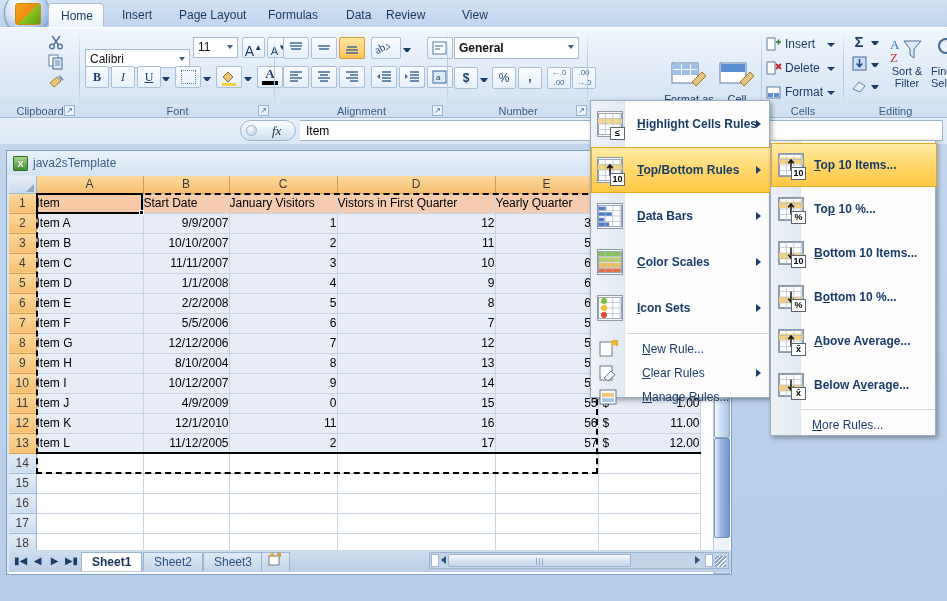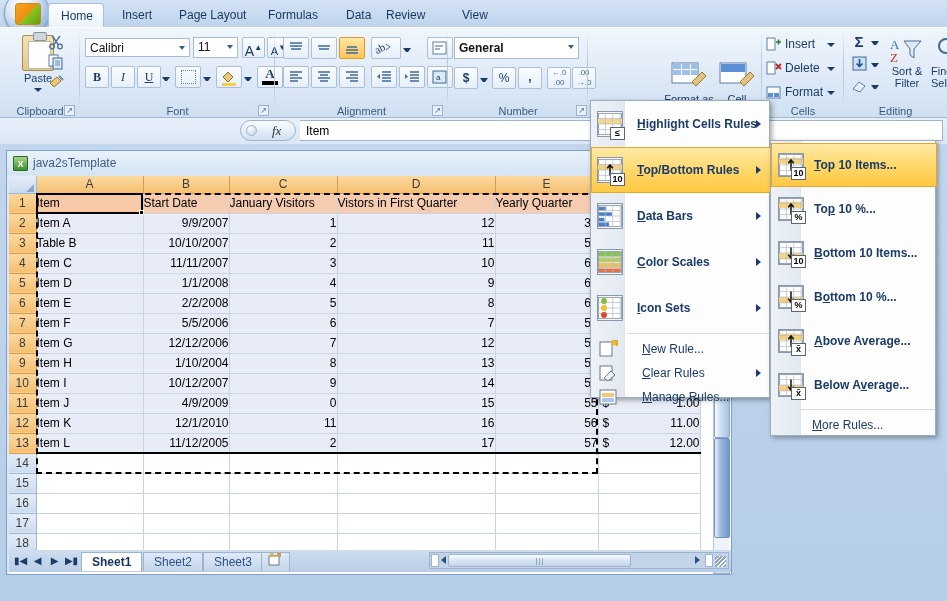--- a/index.html
+++ b/index.html
@@ -353,25 +353,20 @@
       <span>Review</span>
     </div>
     <div class="ribbon-tab" style="left:450px;">
       <span>View</span>
     </div>
   </div>
 
   <div id="ribbon">
 
     <div class="grp" style="left:0;width:80px;">
-      <div class="paste-btn">
-        <div class="clip-icon"></div>
-        <span>Paste</span>
-        <div style="position:absolute;left:22px;top:55px;border-left:4px solid transparent;border-right:4px solid transparent;border-top:4px solid #1b3c68;"></div>
-      </div>
       <div class="mini-icon" style="left:48px;top:6px;">
         <svg width="17" height="16" viewBox="0 0 17 16">
             <g stroke="#4a6d96" fill="none" stroke-width="1.3">
               <circle cx="4" cy="12.5" r="2.3"></circle>
               <circle cx="12" cy="12.5" r="2.3"></circle>
               <path d="M5.5 11 L12 2 M10.6 11 L4.2 2"></path>
             </g>
           </svg>
       </div>
       <div class="mini-icon" style="left:48px;top:26px;">
@@ -388,21 +383,21 @@
           </svg>
       </div>
       <div class="grp-label">
         <span>Clipboard</span>
       </div>
       <div class="dlg-launcher" style="left:64px;">↗</div>
       <div class="grp-sep" style="left:79px;"></div>
     </div>
 
     <div class="grp" style="left:80px;width:195px;">
-      <div class="fld" style="left:5px;top:10px;width:105px;height:19px;">
+      <div class="fld" style="left:5px;top:21px;width:105px;height:19px;">
         <span>Calibri</span>
         <span class="caret"></span>
       </div>
       <div class="fld" style="left:113px;top:9px;width:45px;height:21px;">
         <span>11</span>
         <span class="caret"></span>
       </div>
       <div class="btn btn-bordered" style="left:162px;top:9px;width:23px;height:21px;line-height:20px;font-size:14px;">
         <span>A</span><sup style="font-size:8px;">▲</sup>
       </div>
@@ -743,21 +738,21 @@
               <td class="cell data num">9/9/2007</td>
               <td class="cell data num">1</td>
               <td class="cell data num">12</td>
               <td class="cell data num">34</td>
               <td class="cell data money">
                 <span class="dollar">$</span>
               </td>
             </tr>
             <tr class="">
               <td class="rowhdr">3</td>
-              <td class="cell data">Table B</td>
+              <td class="cell data">Item B</td>
               <td class="cell data num">10/10/2007</td>
               <td class="cell data num">2</td>
               <td class="cell data num">11</td>
               <td class="cell data num">54</td>
               <td class="cell data money">
                 <span class="dollar">$</span>
               </td>
             </tr>
             <tr class="">
               <td class="rowhdr">4</td>
@@ -810,21 +805,21 @@
               <td class="cell data num">7</td>
               <td class="cell data num">12</td>
               <td class="cell data num">52</td>
               <td class="cell data money">
                 <span class="dollar">$</span>
               </td>
             </tr>
             <tr class="">
               <td class="rowhdr">9</td>
               <td class="cell data">Item H</td>
-              <td class="cell data num">1/10/2004</td>
+              <td class="cell data num">8/10/2004</td>
               <td class="cell data num">8</td>
               <td class="cell data num">13</td>
               <td class="cell data num">53</td>
               <td class="cell data money">
                 <span class="dollar">$</span>
               </td>
             </tr>
             <tr class="">
               <td class="rowhdr">10</td>
               <td class="cell data">Item I</td>

